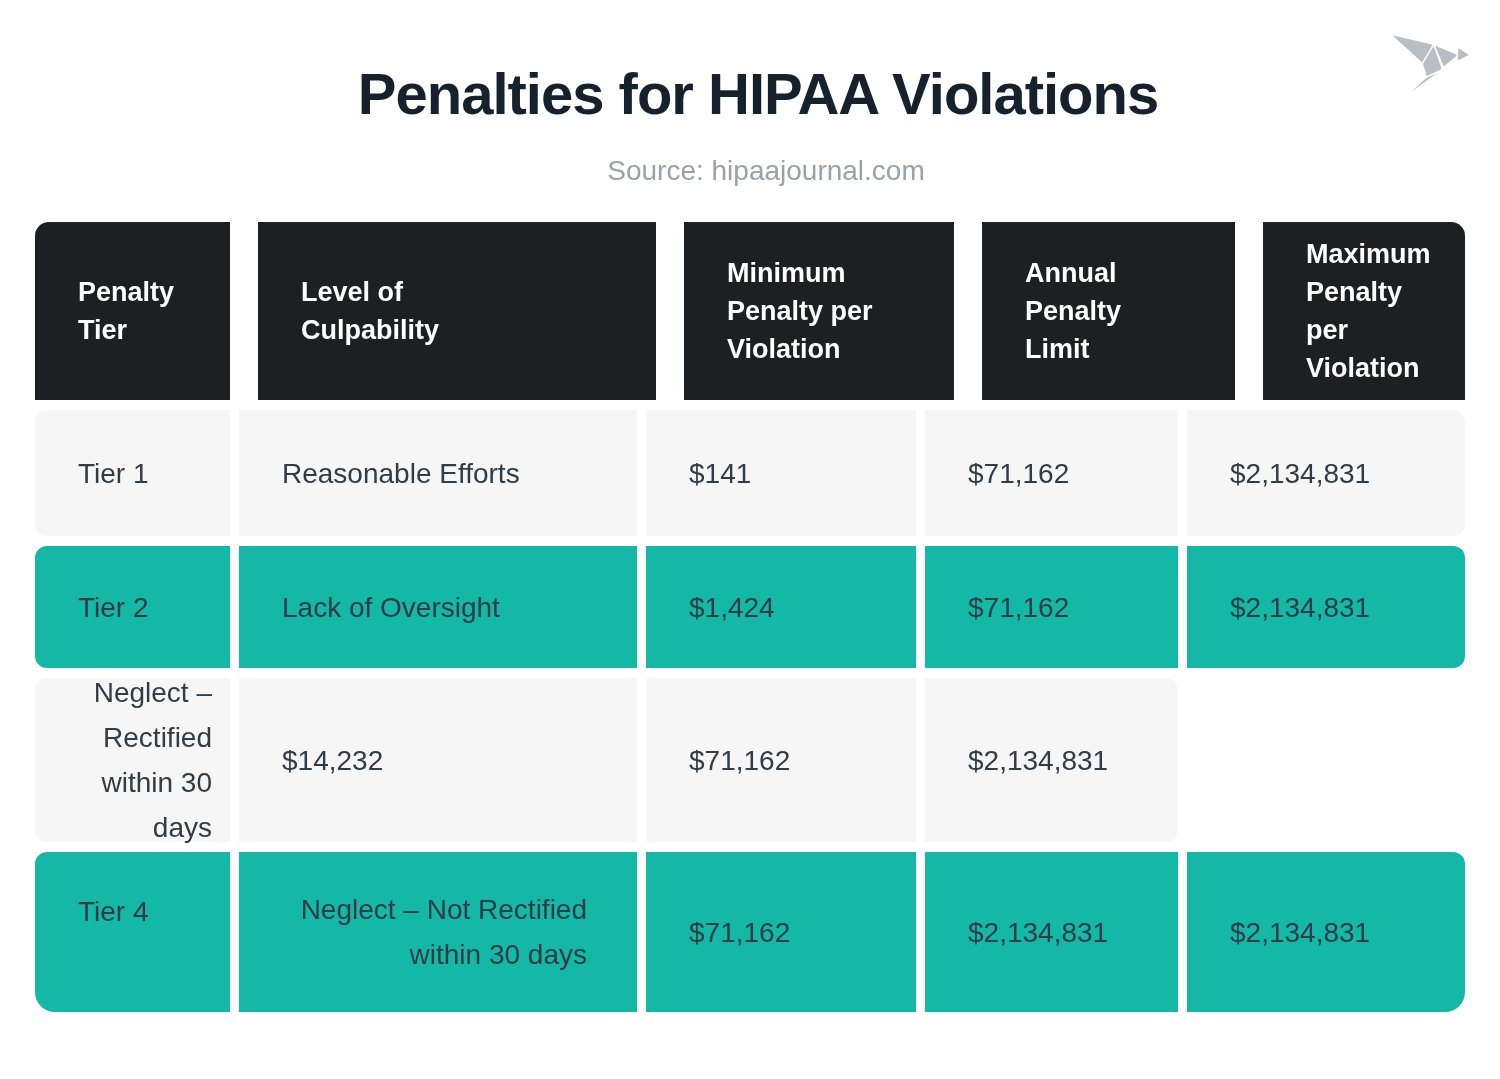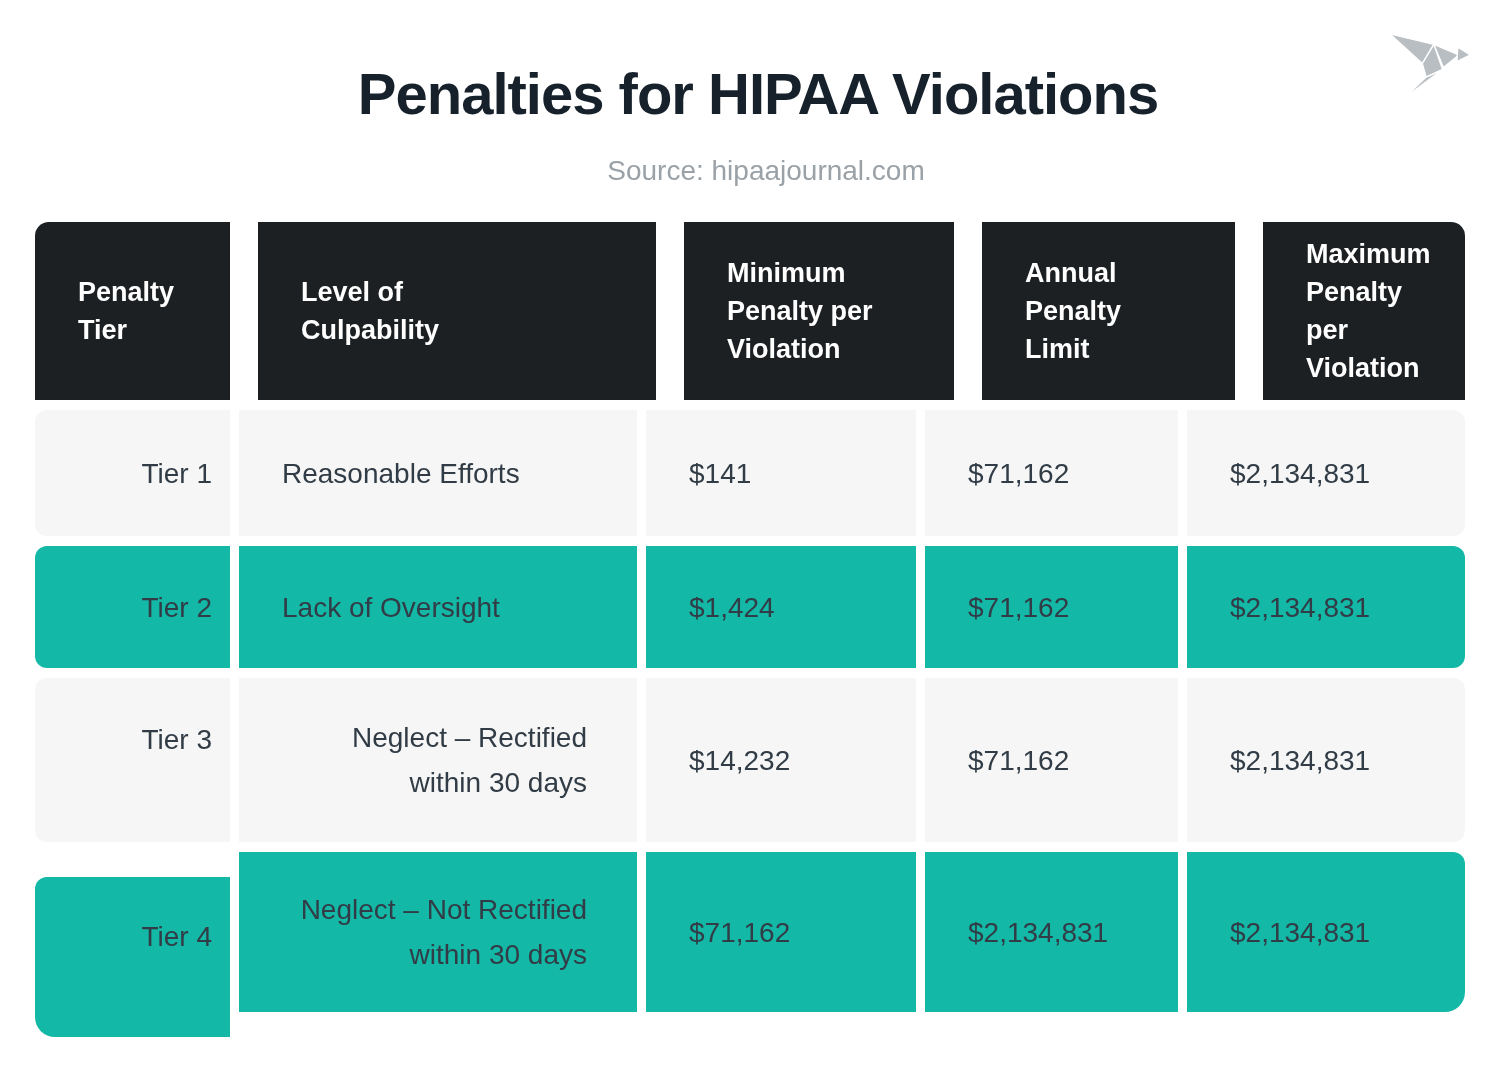--- a/index.html
+++ b/index.html
@@ -73,33 +73,33 @@
   .hc1 .htext { max-width: 140px; }
   .hc2 .htext { max-width: 180px; }
   .hc3 .htext, .hc4 .htext { max-width: 175px; }
   .hc5 .htext { max-width: 125px; }
   
   .trow .cell {
     font-size: 28px;
     line-height: 45px;
     color: #313c46;
   }
-  .trow .cell:first-child { border-radius: 12px 0 0 12px; justify-content: flex-end; }
+  .trow .cell:first-child { border-radius: 12px 0 0 12px; }
   .trow .cell:last-child  { border-radius: 0 12px 12px 0; }
   .row-odd  .cell { background: #f5f6f5; }
   .row-even .cell { background: #14b8a6; }
   .body-row-1 .cell { height: 126px; }
   .body-row-2 .cell { height: 122px; }
   .body-row-3 .cell { height: 164px; }
   .body-row-4 .cell { height: 160px; }
   .ctext { display: inline-block; }
   .c-culp .ctext { max-width: 305px; text-align: right; }
   .row-tall .c-tier .ctext { transform: translateY(-21px); }
   
-  .trow:last-child .cell:first-child { border-radius: 12px 0 0 20px; margin-top: 25px; }
+  .trow:last-child .cell:first-child { border-radius: 12px 0 0 20px; }
   .trow:last-child .cell:last-child  { border-radius: 0 12px 20px 0; }
 </style>
 </head>
 <body>
 
 <div class="page">
 
   <div class="title">Penalties for HIPAA Violations</div>
   <div class="subtitle">Source: hipaajournal.com</div>
 
@@ -164,23 +164,20 @@
     </div>
     <div class="cell c-max">
       <span class="ctext">$71,162</span>
     </div>
     <div class="cell c-annual">
       <span class="ctext">$2,134,831</span>
     </div>
   </div>
 
   <div class="grid-row trow body-row-3 row-odd row-tall">
-    <div class="cell c-tier">
-      <span class="ctext">Tier 3</span>
-    </div>
     <div class="cell c-culp">
       <span class="ctext">Neglect – Rectified within 30 days</span>
     </div>
     <div class="cell c-min">
       <span class="ctext">$14,232</span>
     </div>
     <div class="cell c-max">
       <span class="ctext">$71,162</span>
     </div>
     <div class="cell c-annual">

